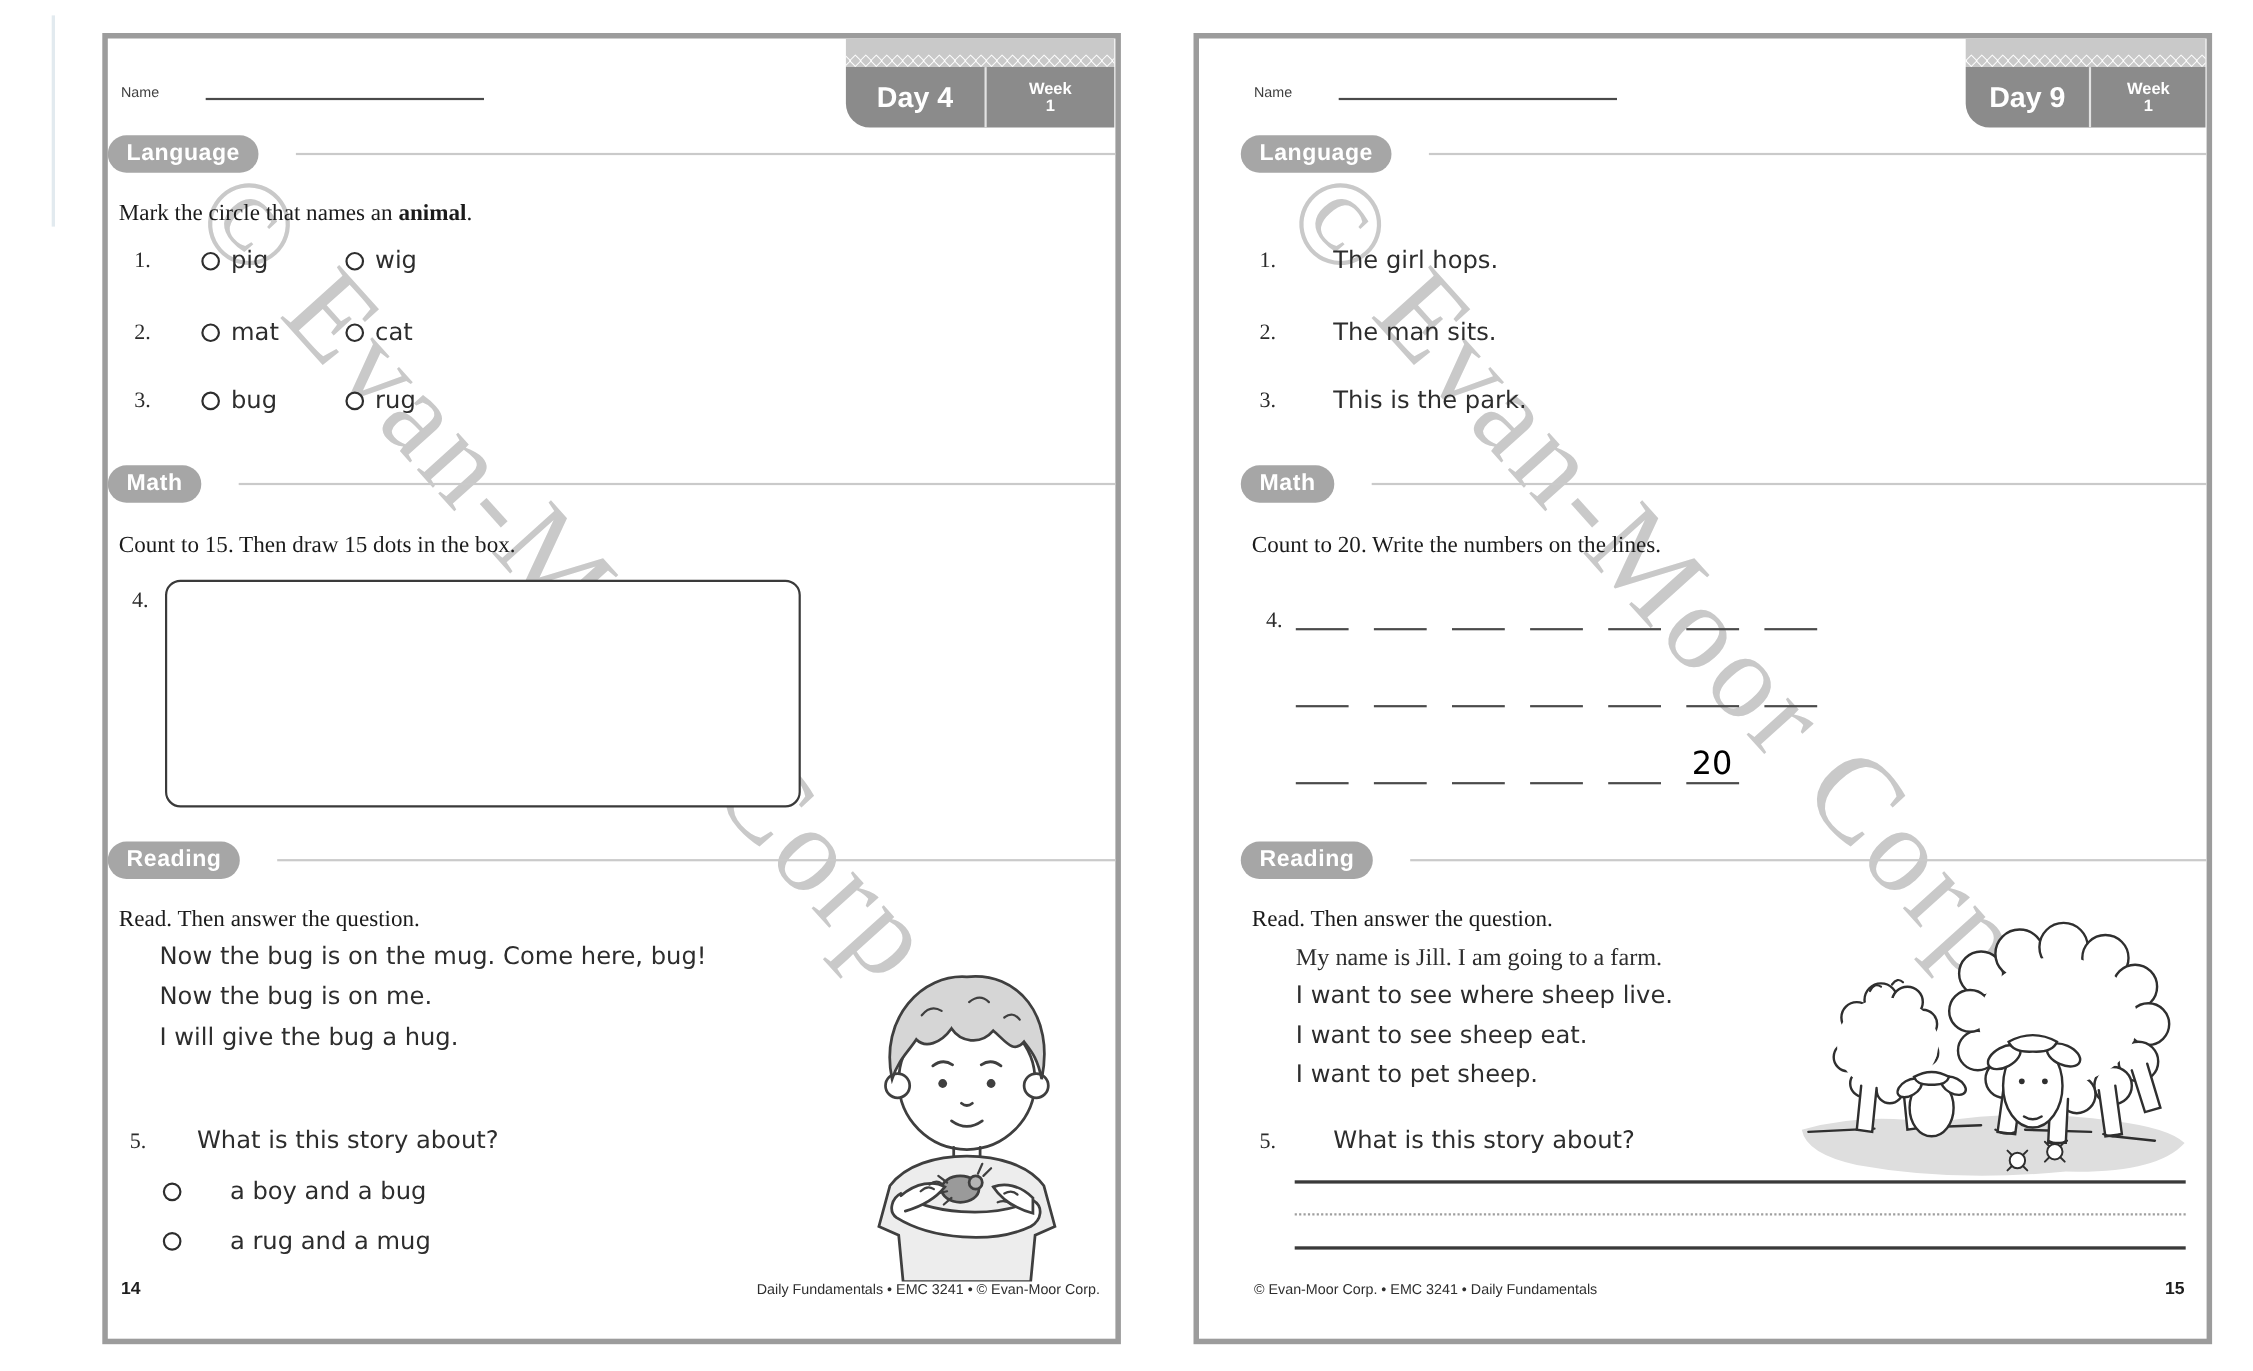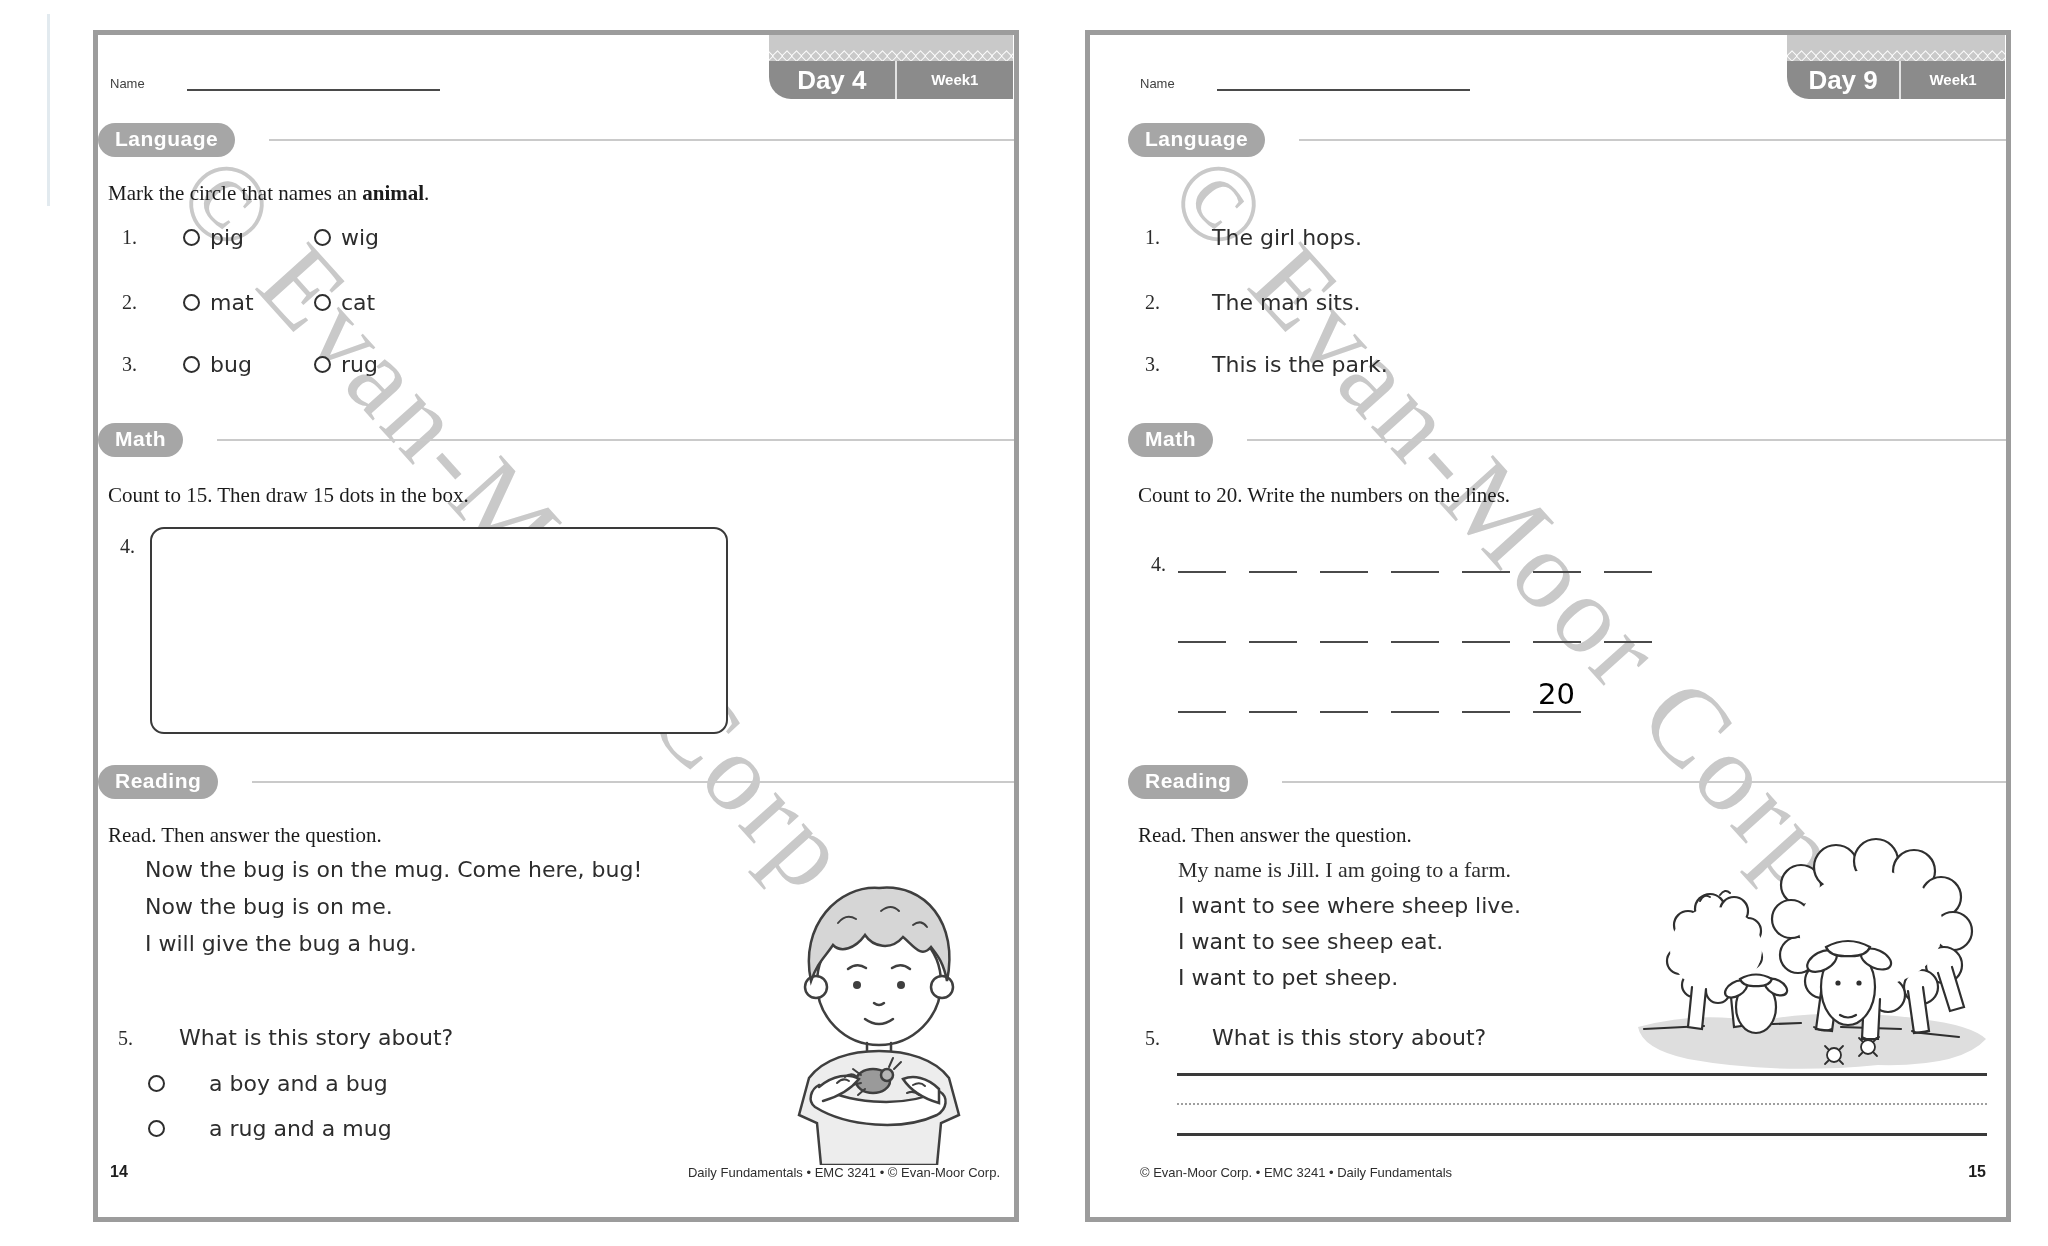--- a/index.html
+++ b/index.html
@@ -19,24 +19,24 @@
                color:#c9c9c9; white-space:nowrap;
                transform:rotate(48deg); transform-origin:0 0; }
 
   .blk { position:absolute; z-index:1;gap:34px; }
 
   
   .day-tab { position:absolute; top:0; right:1px; width:244px; z-index:2; }
   .tab-strip { height:26px; background:#c9c9c9; overflow:hidden;
                display:flex; align-items:flex-end; justify-content:center; }
   .tab-strip span { font-size:15px; line-height:13px; letter-spacing:-2px; color:#ffffff; white-space:nowrap; }
-  .tab-dark { height:38px; background:#8b8b8b; display:flex; border-bottom-left-radius:22px; overflow:hidden; }
+  .tab-dark { height:55px; background:#8b8b8b; display:flex; border-bottom-left-radius:22px; overflow:hidden; }
   .tab-day  { flex:1.08; display:flex; align-items:center; justify-content:center;
               color:#fff; font-weight:bold; font-size:26px; border-right:2px solid #e3e3e3; }
-  .tab-week { flex:1; display:flex; flex-direction:row; align-items:center; justify-content:center;
+  .tab-week { flex:1; display:flex; flex-direction:column; align-items:center; justify-content:center;
               color:#fff; font-weight:bold; font-size:15px; line-height:16px; }
 
   
   .name-row { display:flex; align-items:flex-end; }
   .name-label { font-size:13px; color:#3f3f3f; margin-right:8px; }
   .name-line { flex:1; height:16px; border-bottom:2.5px solid #4a4a4a; }
 
   
   .sec { display:flex; align-items:center; right:0; }
   .pill { background:#a6a6a6; color:#ffffff; font-weight:bold; font-size:21px;

